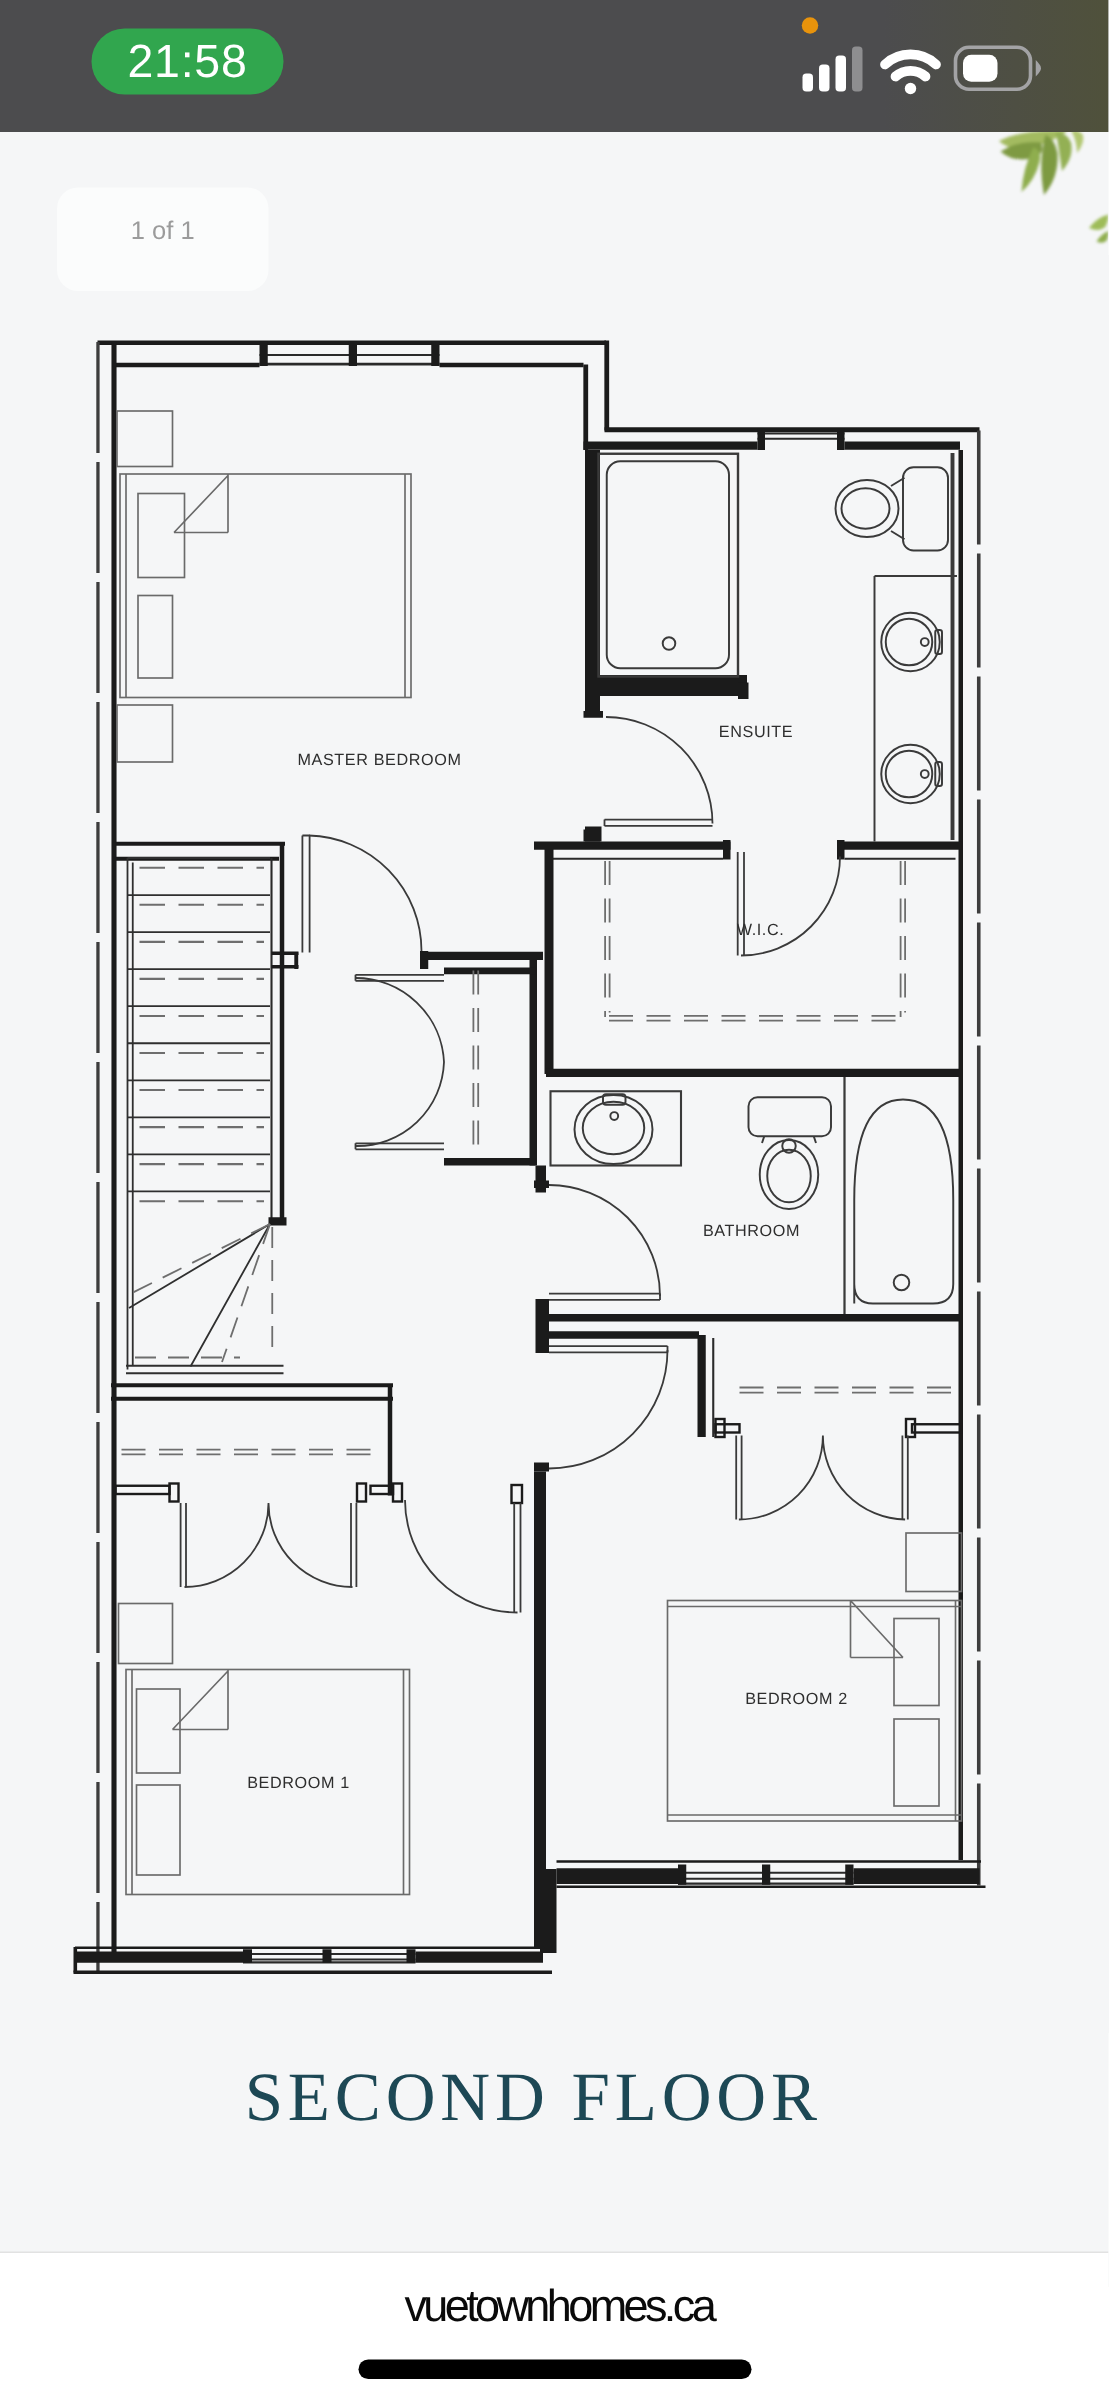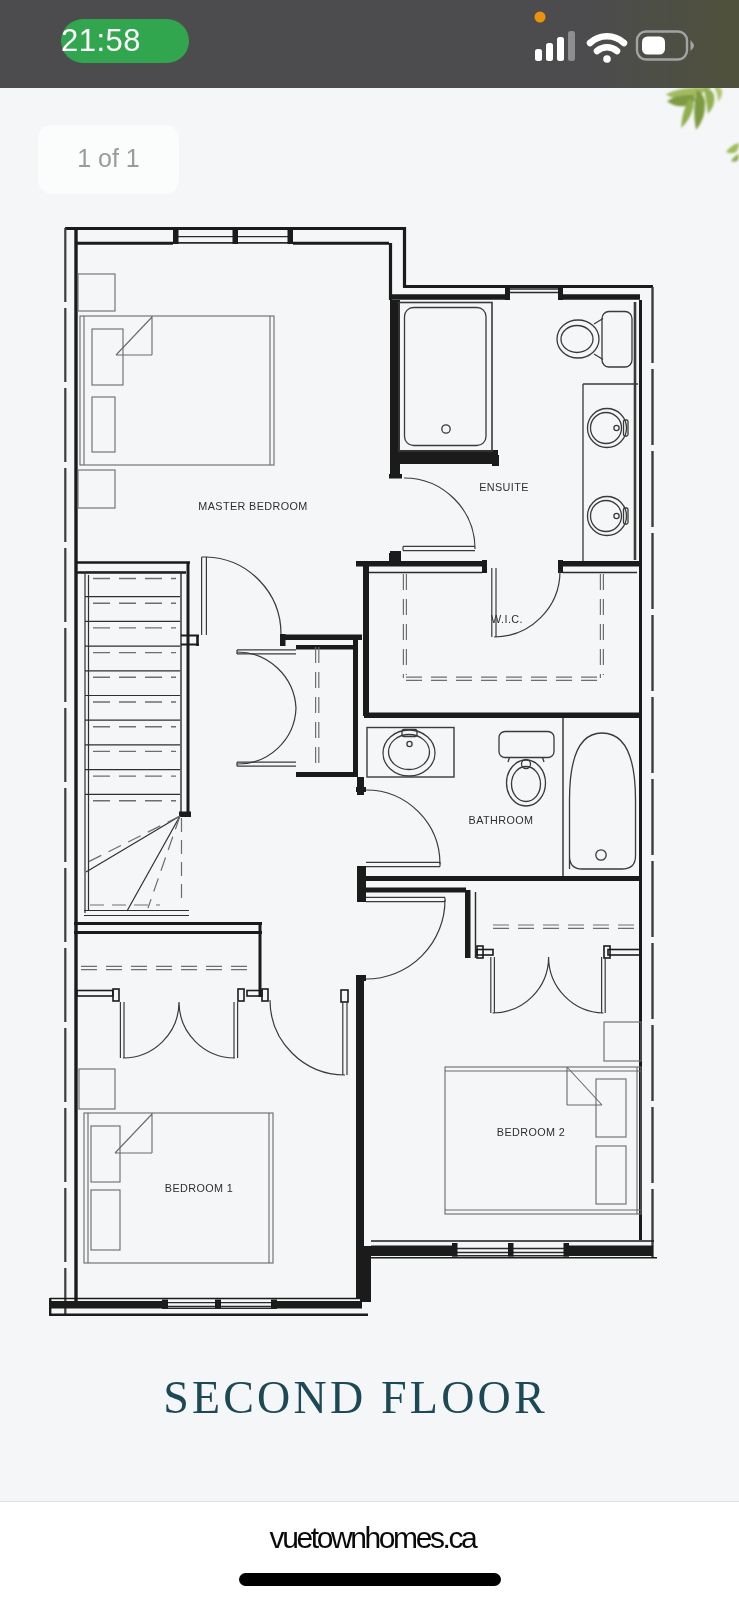--- a/index.html
+++ b/index.html
@@ -1,23 +1,23 @@
 <!DOCTYPE html>
 <html><head>
 <meta charset="utf-8">
 <style>
   html,body{margin:0;padding:0;}
   body{width:739px;height:1600px;overflow:hidden;}
   .page{position:relative;width:739px;height:1600px;background:#f5f6f7;font-family:"Liberation Sans",sans-serif;}
   .statusbar{position:absolute;left:0;top:0;width:739px;height:88px;background:#4c4c4e;}
   .sb-corner{position:absolute;right:0;top:0;width:150px;height:88px;background:linear-gradient(to right, rgba(76,76,78,0), rgba(80,82,56,0.85));}
   .pill{position:absolute;left:61px;top:19px;width:128px;height:44px;border-radius:22px;background:#31a64e;}
-  .pill span{position:absolute;width:100%;text-align:left;top:4px;font-size:31px;color:#fff;letter-spacing:0.5px;}
+  .pill span{position:absolute;width:100%;text-align:center;top:4px;font-size:31px;color:#fff;letter-spacing:0.5px;}
   .chip{position:absolute;left:38px;top:125px;width:141px;height:69px;background:#fbfcfc;border-radius:14px;}
-  .chip span{position:absolute;width:100%;text-align:center;top:19px;font-size:25px;color:#9b9b9b;}
+  .chip span{position:absolute;width:100%;text-align:center;top:19px;font-size:17px;color:#9b9b9b;}
   .secondfloor{position:absolute;left:-14px;top:1375px;width:739px;text-align:center;font-family:"Liberation Serif",serif;font-size:46px;line-height:1;letter-spacing:3.2px;color:#1d4855;}
   .botline{position:absolute;left:0;top:1501px;width:739px;height:1px;background:#e2e2e2;}
   .botarea{position:absolute;left:0;top:1502px;width:739px;height:98px;background:#ffffff;}
   .site{position:absolute;left:3px;top:1521px;width:739px;text-align:center;font-size:30px;line-height:1.1;letter-spacing:-2.4px;color:#0a0a0a;}
   .homebar{position:absolute;left:239px;top:1573px;width:262px;height:13px;border-radius:7px;background:#000;}
   svg text{font-family:"Liberation Sans",sans-serif;}
 </style>
 </head>
 <body>
 <div class="page">

